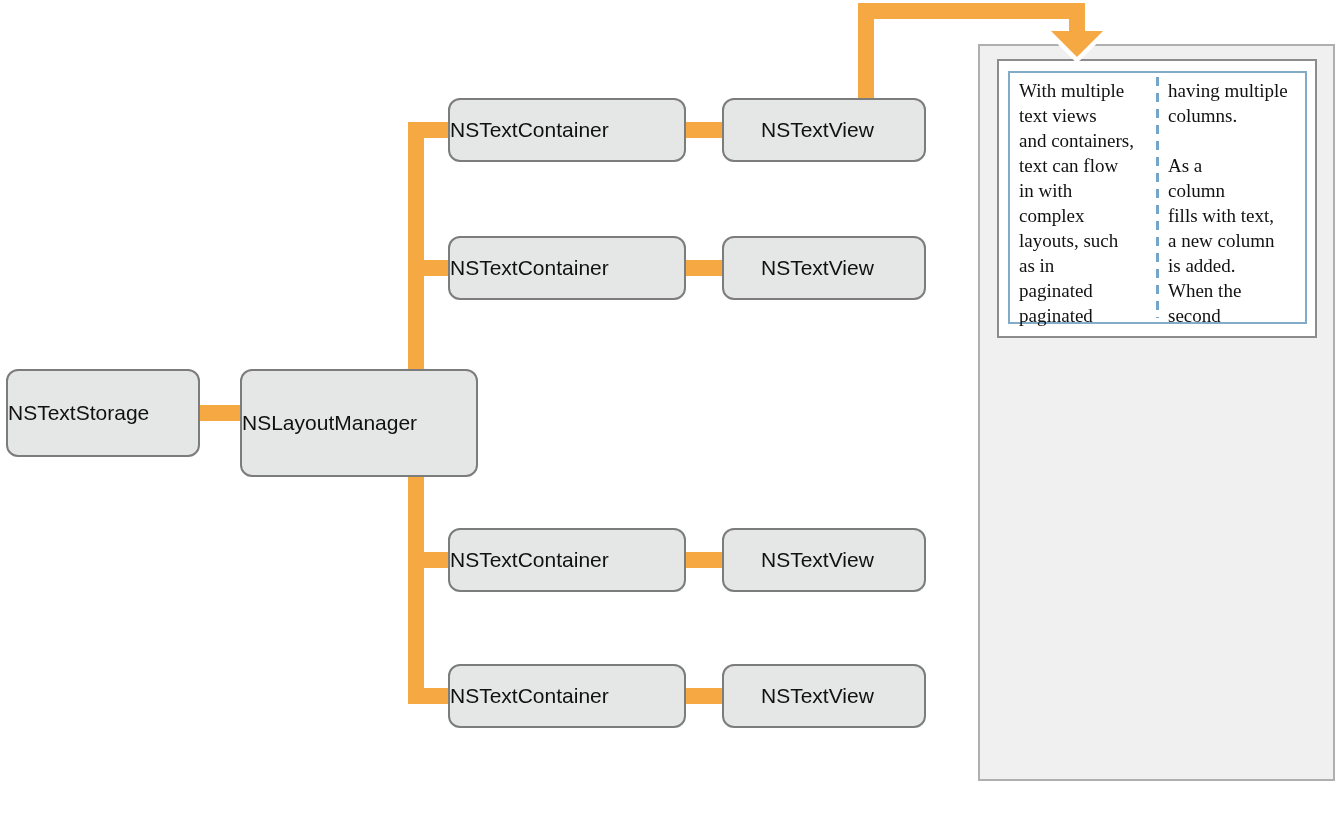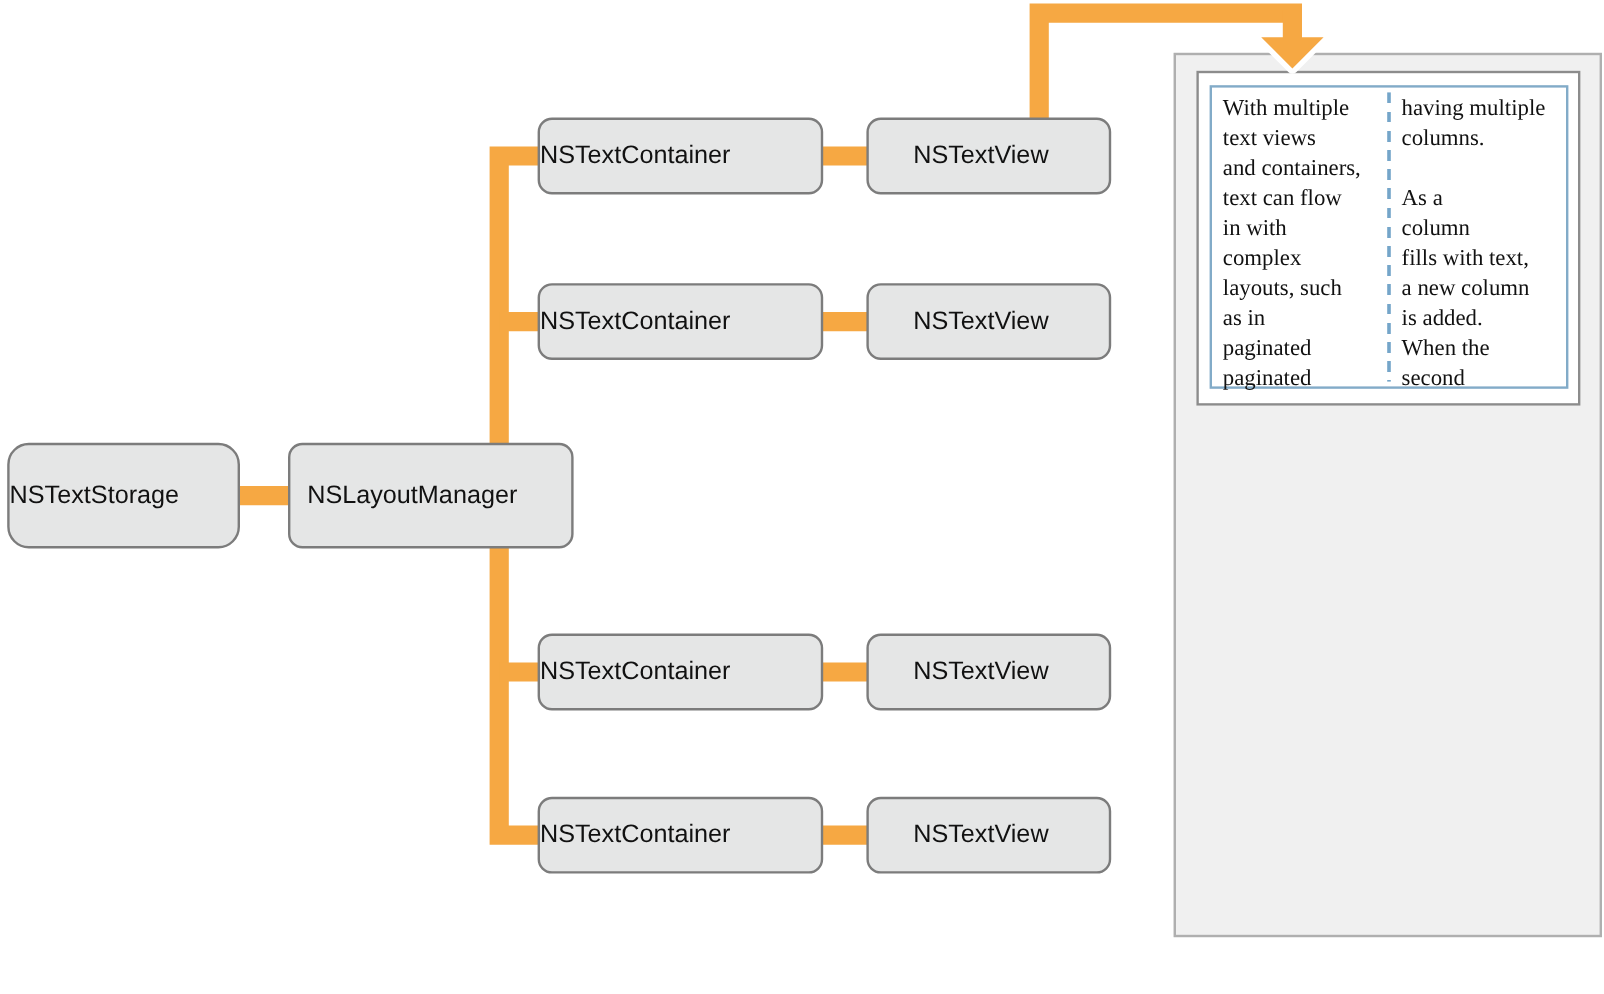--- a/index.html
+++ b/index.html
@@ -23,22 +23,22 @@
   .tcol div{height:25px;line-height:25px;white-space:nowrap;}
   .tcol.left{left:9px;}
   .tcol.right{left:158px;}
   .divider{position:absolute;left:146px;top:4px;bottom:4px;width:3px;
            background:repeating-linear-gradient(to bottom,var(--divider) 0 9px,transparent 9px 16px);}
 
   
   .node{position:absolute;background:var(--box_fill);border:2px solid var(--box_border);
         border-radius:12px;box-sizing:border-box;display:flex;align-items:center;
         justify-content:flex-start;font-size:21px;color:var(--text);z-index:4;}
-  .storage{left:6px;top:369px;width:194px;height:88px;border-radius:18px;}
-  .manager{left:240px;top:369px;width:238px;height:88px;padding-left:14px;}
+  .storage{left:6px;top:369px;width:194px;height:88px;}
+  .manager{left:240px;top:369px;width:238px;height:108px;}
   .cont{left:448px;width:238px;height:64px;}
   .view{left:722px;width:204px;height:64px;padding-left:37px;}
   .r1{top:98px;} .r2{top:236px;} .r3{top:528px;} .r4{top:664px;}
 
   
   #wires{position:absolute;left:0;top:0;width:1337px;height:828px;z-index:3;}
   .c-line{stroke:var(--connector);stroke-width:16;fill:none;stroke-linejoin:miter;stroke-linecap:butt;}
   .c-out{stroke:#fff;stroke-width:26;fill:none;stroke-linejoin:miter;stroke-linecap:butt;}
   .c-arrow{fill:var(--connector);stroke:none;}
   .c-arrow-out{fill:#fff;stroke:#fff;stroke-width:9;stroke-linejoin:round;}

